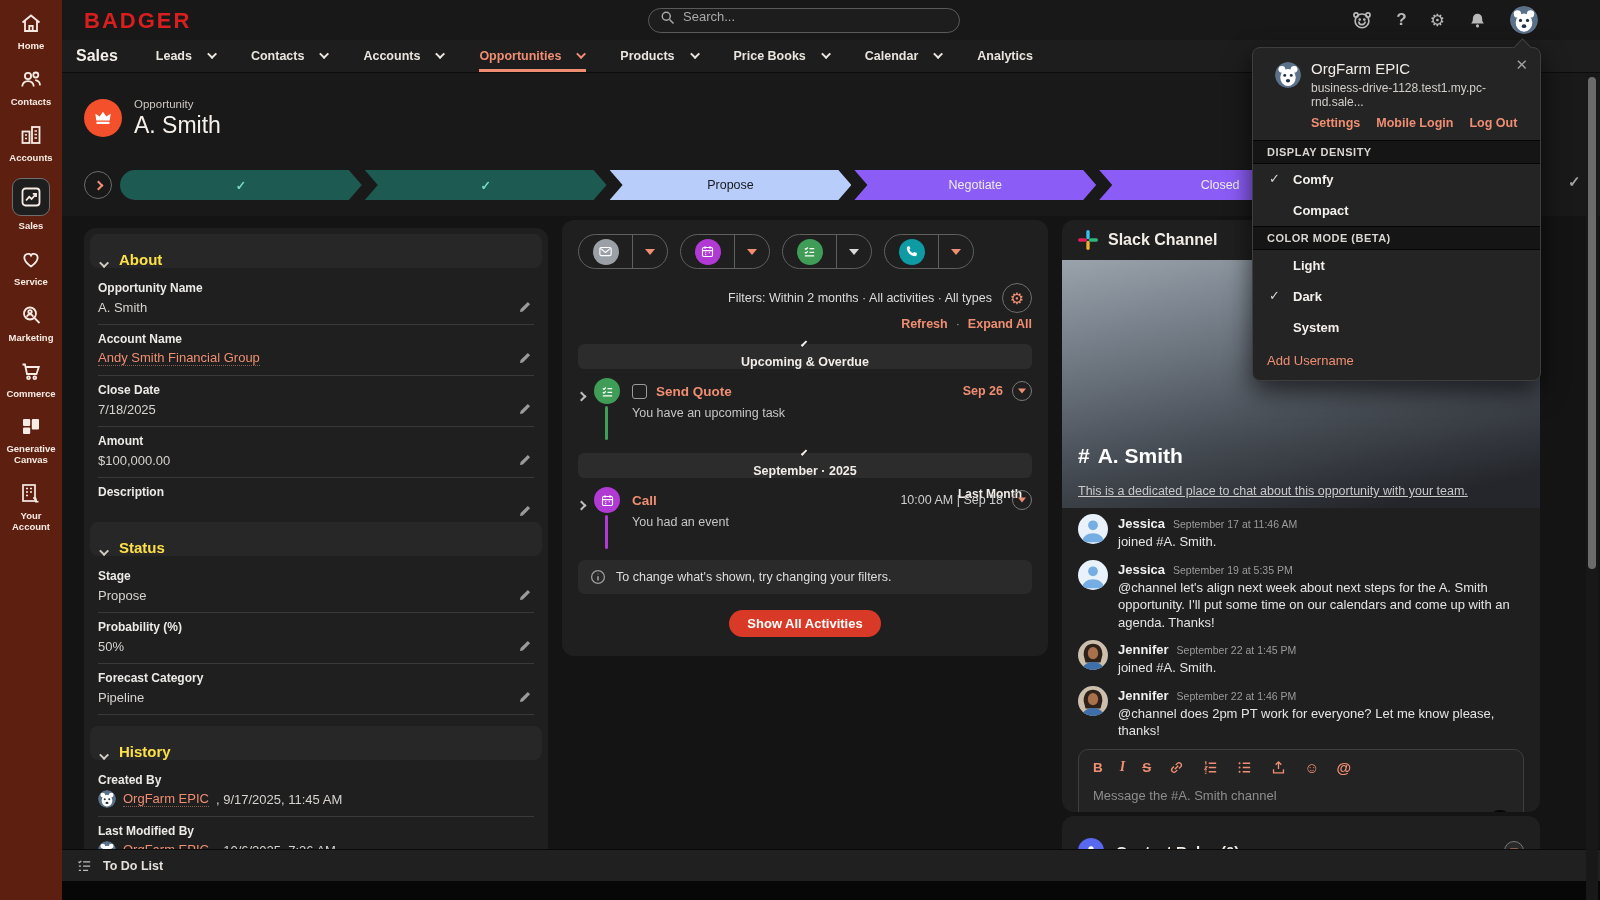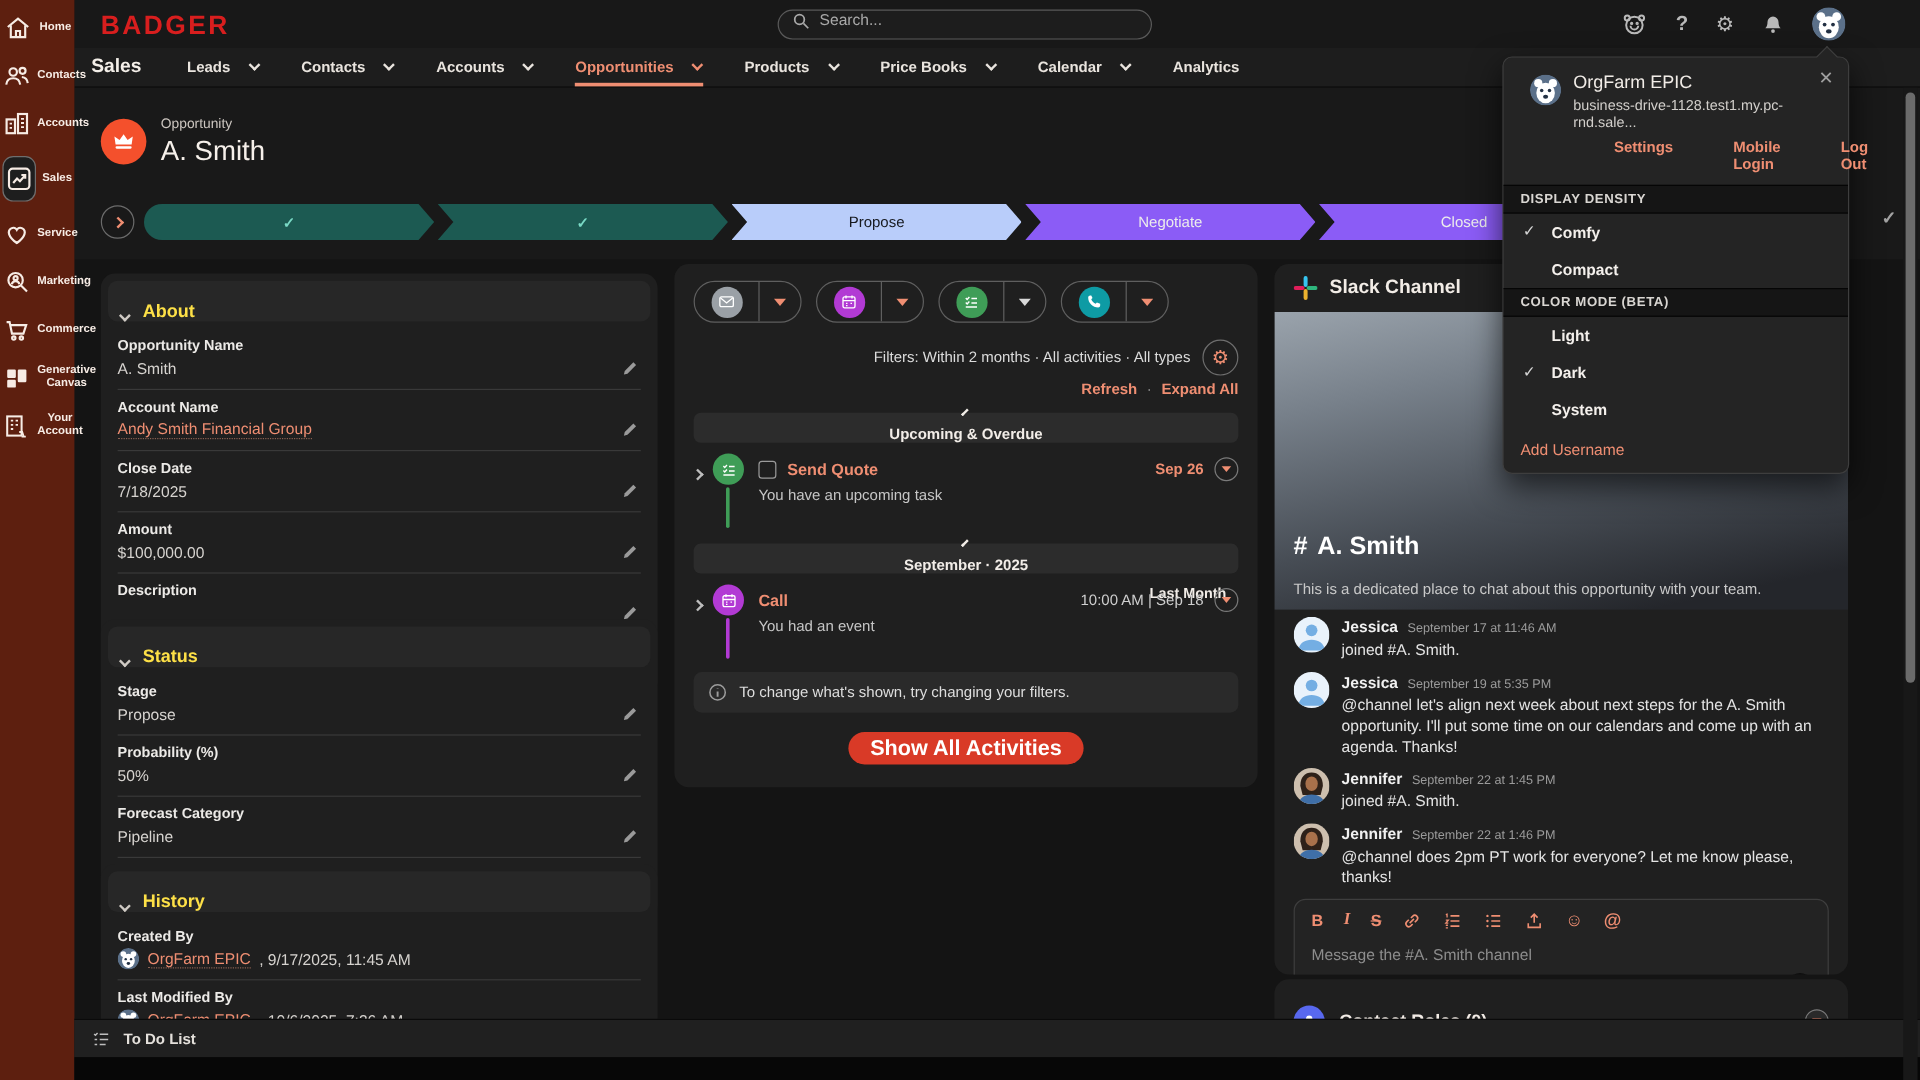--- a/index.html
+++ b/index.html
@@ -3,21 +3,21 @@
 <meta charset="utf-8">
 <style>
   * { margin:0; padding:0; box-sizing:border-box; }
   html,body { width:1600px; height:900px; overflow:hidden; background:#141414;
     font-family:"Liberation Sans", sans-serif; color:#e8e4df; }
   .abs { position:absolute; }
   svg { display:block; }
 
   
   #rail { left:0; top:0; width:62px; height:900px; background:var(--maroon,#5d1f0f); z-index:6; }
-  .rail-item { width:62px; padding:10px 2px 4px; display:flex; flex-direction:row; align-items:center; gap:5px; cursor:pointer; }
+  .rail-item { width:62px; padding:10px 2px 4px; display:flex; flex-direction:column; align-items:center; gap:5px; cursor:pointer; }
   .rail-item .lbl { font-size:9.5px; font-weight:700; color:#f7ece5; text-align:center; line-height:1.15; }
   .rail-ic { width:26px; height:26px; display:flex; align-items:center; justify-content:center; }
   .rail-item.active .rail-ic { width:38px; height:38px; background:#1e1e1e; border:1px solid #6e6e6e; border-radius:9px; }
 
   
   #topbar { left:62px; top:0; right:0; height:40px; background:#181818; z-index:4; }
   #logo { position:absolute; left:22px; top:8px; font-size:22px; font-weight:900; letter-spacing:2px; color:var(--brandred,#d81e1e); }
   #searchwrap { position:absolute; left:586px; top:8px; width:312px; height:25px; border:1px solid #5a5a5a; border-radius:13px; background:#1d1d1d; display:flex; align-items:flex-start; padding:0 10px; gap:8px; }
   #searchwrap input { flex:1; background:transparent; border:none; outline:none; color:#cfcfcf; font-size:13px; font-family:inherit; }
   #searchwrap input::placeholder { color:#a9a9a9; }
@@ -87,29 +87,29 @@
   .tl-top { display:flex; align-items:center; gap:9px; }
   .cbox { width:15px; height:15px; border:1.5px solid #9b9b9b; border-radius:3px; cursor:pointer; flex:none; }
   .tl-title { font-size:13.5px; font-weight:600; color:var(--accent,#ef8e72); cursor:pointer; }
   .tl-date { margin-left:auto; font-size:12.5px; }
   .tl-date.hot { color:var(--accent,#ef8e72); font-weight:700; }
   .tl-date.plain { color:#cfcfcf; }
   .rowmenu { width:20px; height:20px; border-radius:50%; border:1px solid #7a7a7a; display:flex; align-items:center; justify-content:center; cursor:pointer; }
   .rowmenu .tri { transform:scale(.8); }
   .tl-sub { margin-top:5px; font-size:12.5px; color:#c6c6c6; }
   #infobar { margin-top:11px; height:34px; background:#2a2a2a; border-radius:7px; display:flex; align-items:center; gap:10px; padding:0 12px; font-size:12.5px; color:#dedede; }
-  #showall { margin:16px auto 0; display:block; height:27px; padding:0 18px; border:none; border-radius:14px; background:var(--btnred,#d93a27); color:#fff; font-size:18px; font-weight:700; font-family:inherit; cursor:pointer; }
+  #showall { margin:16px auto 0; display:block; height:27px; padding:0 18px; border:none; border-radius:14px; background:var(--btnred,#d93a27); color:#fff; font-size:13px; font-weight:700; font-family:inherit; cursor:pointer; }
 
   
   #slack { left:1062px; top:220px; width:478px; height:592px; overflow:hidden; }
   #slackhead { height:40px; display:flex; align-items:center; gap:10px; padding:0 16px; }
   #slackhead .t { font-size:16px; font-weight:700; color:#f2ece6; }
   #hero { height:248px; background:linear-gradient(168deg,#9aa3ac 0%,#77808a 25%,#474d55 60%,#24262b 90%); position:relative; }
   #chname { position:absolute; left:16px; bottom:40px; font-size:21px; font-weight:800; color:#fff; display:flex; gap:8px; }
-  #chdesc { position:absolute; left:16px; right:0; bottom:10px; font-size:12.5px; color:#c9c9c9; }
+  #chdesc { position:absolute; left:16px; right:0; bottom:10px; font-size:12.5px; color:#c9c9c9;text-decoration:underline; }
   #msgs { padding:6px 16px 0; }
   .msg { display:flex; gap:10px; margin-bottom:9px; }
   .msg-av { width:30px; height:30px; border-radius:50%; overflow:hidden; flex:none; }
   .msg-name { font-size:13px; font-weight:700; color:#f0f0f0; }
   .msg-time { font-size:10.5px; color:#9b9b9b; margin-left:8px; }
   .msg-text { font-size:13px; color:#e4e4e4; line-height:1.35; margin-top:1px; }
   #composer { margin:6px 16px; border:1px solid #3e3e3e; border-radius:10px; background:#232323; position:relative; }
   #ctools { display:flex; align-items:center; gap:17px; padding:9px 14px 4px; color:var(--accent,#ef8e72); }
   #ctools > * { cursor:pointer; }
   .ct-b { font-weight:800; font-size:13.5px; }
@@ -134,21 +134,21 @@
   #sb-thumb { position:absolute; left:2px; top:4px; width:8px; height:492px; background:#6b6b6b; border-radius:4px; cursor:pointer; }
 
   
   #umenu { left:1252px; top:47px; width:289px; background:#242424; border:1px solid #3e3e3e; border-radius:8px; z-index:50; box-shadow:0 10px 26px rgba(0,0,0,.65); }
   #unotch { position:absolute; top:-7px; left:263px; width:13px; height:13px; background:#242424; border-left:1px solid #3e3e3e; border-top:1px solid #3e3e3e; transform:rotate(45deg); }
   #uhead { position:relative; padding:12px 14px 10px 24px; }
   #uhead .av { position:absolute; left:22px; top:14px; width:26px; height:26px; border-radius:50%; overflow:hidden; }
   #uorg { margin-left:34px; font-size:15px; color:#f1ece7; }
   #uurl { margin-left:34px; margin-top:4px; font-size:12px; color:#d2cfcb; }
   #ulinks { margin-left:34px; margin-top:7px; display:flex; gap:16px; font-size:12.5px; font-weight:600; color:var(--accent,#ef8e72); }
-  #ulinks span { cursor:pointer;margin-left:34px; }
+  #ulinks span { cursor:pointer; }
   #uclose { position:absolute; right:12px; top:8px; color:#9f9f9f; font-size:15px; cursor:pointer; }
   .usect { background:#151515; border-top:1px solid #050505; border-bottom:1px solid #050505; padding:5px 14px; font-size:11px; font-weight:700; letter-spacing:.5px; color:#d9d6d2; }
   .uitem { position:relative; padding:8px 14px 8px 40px; font-size:13px; font-weight:700; color:#f4f0ec; cursor:pointer; }
   .uitem .ck { position:absolute; left:16px; top:7px; color:#d5d5d5; font-weight:400; font-size:13px; }
   .uitem.linkstyle { color:var(--accent,#ef8e72); font-weight:400; padding-left:14px; padding-top:10px; padding-bottom:12px; }
 </style>
 </head>
 <body>
 
 <svg width="0" height="0" style="position:absolute">

